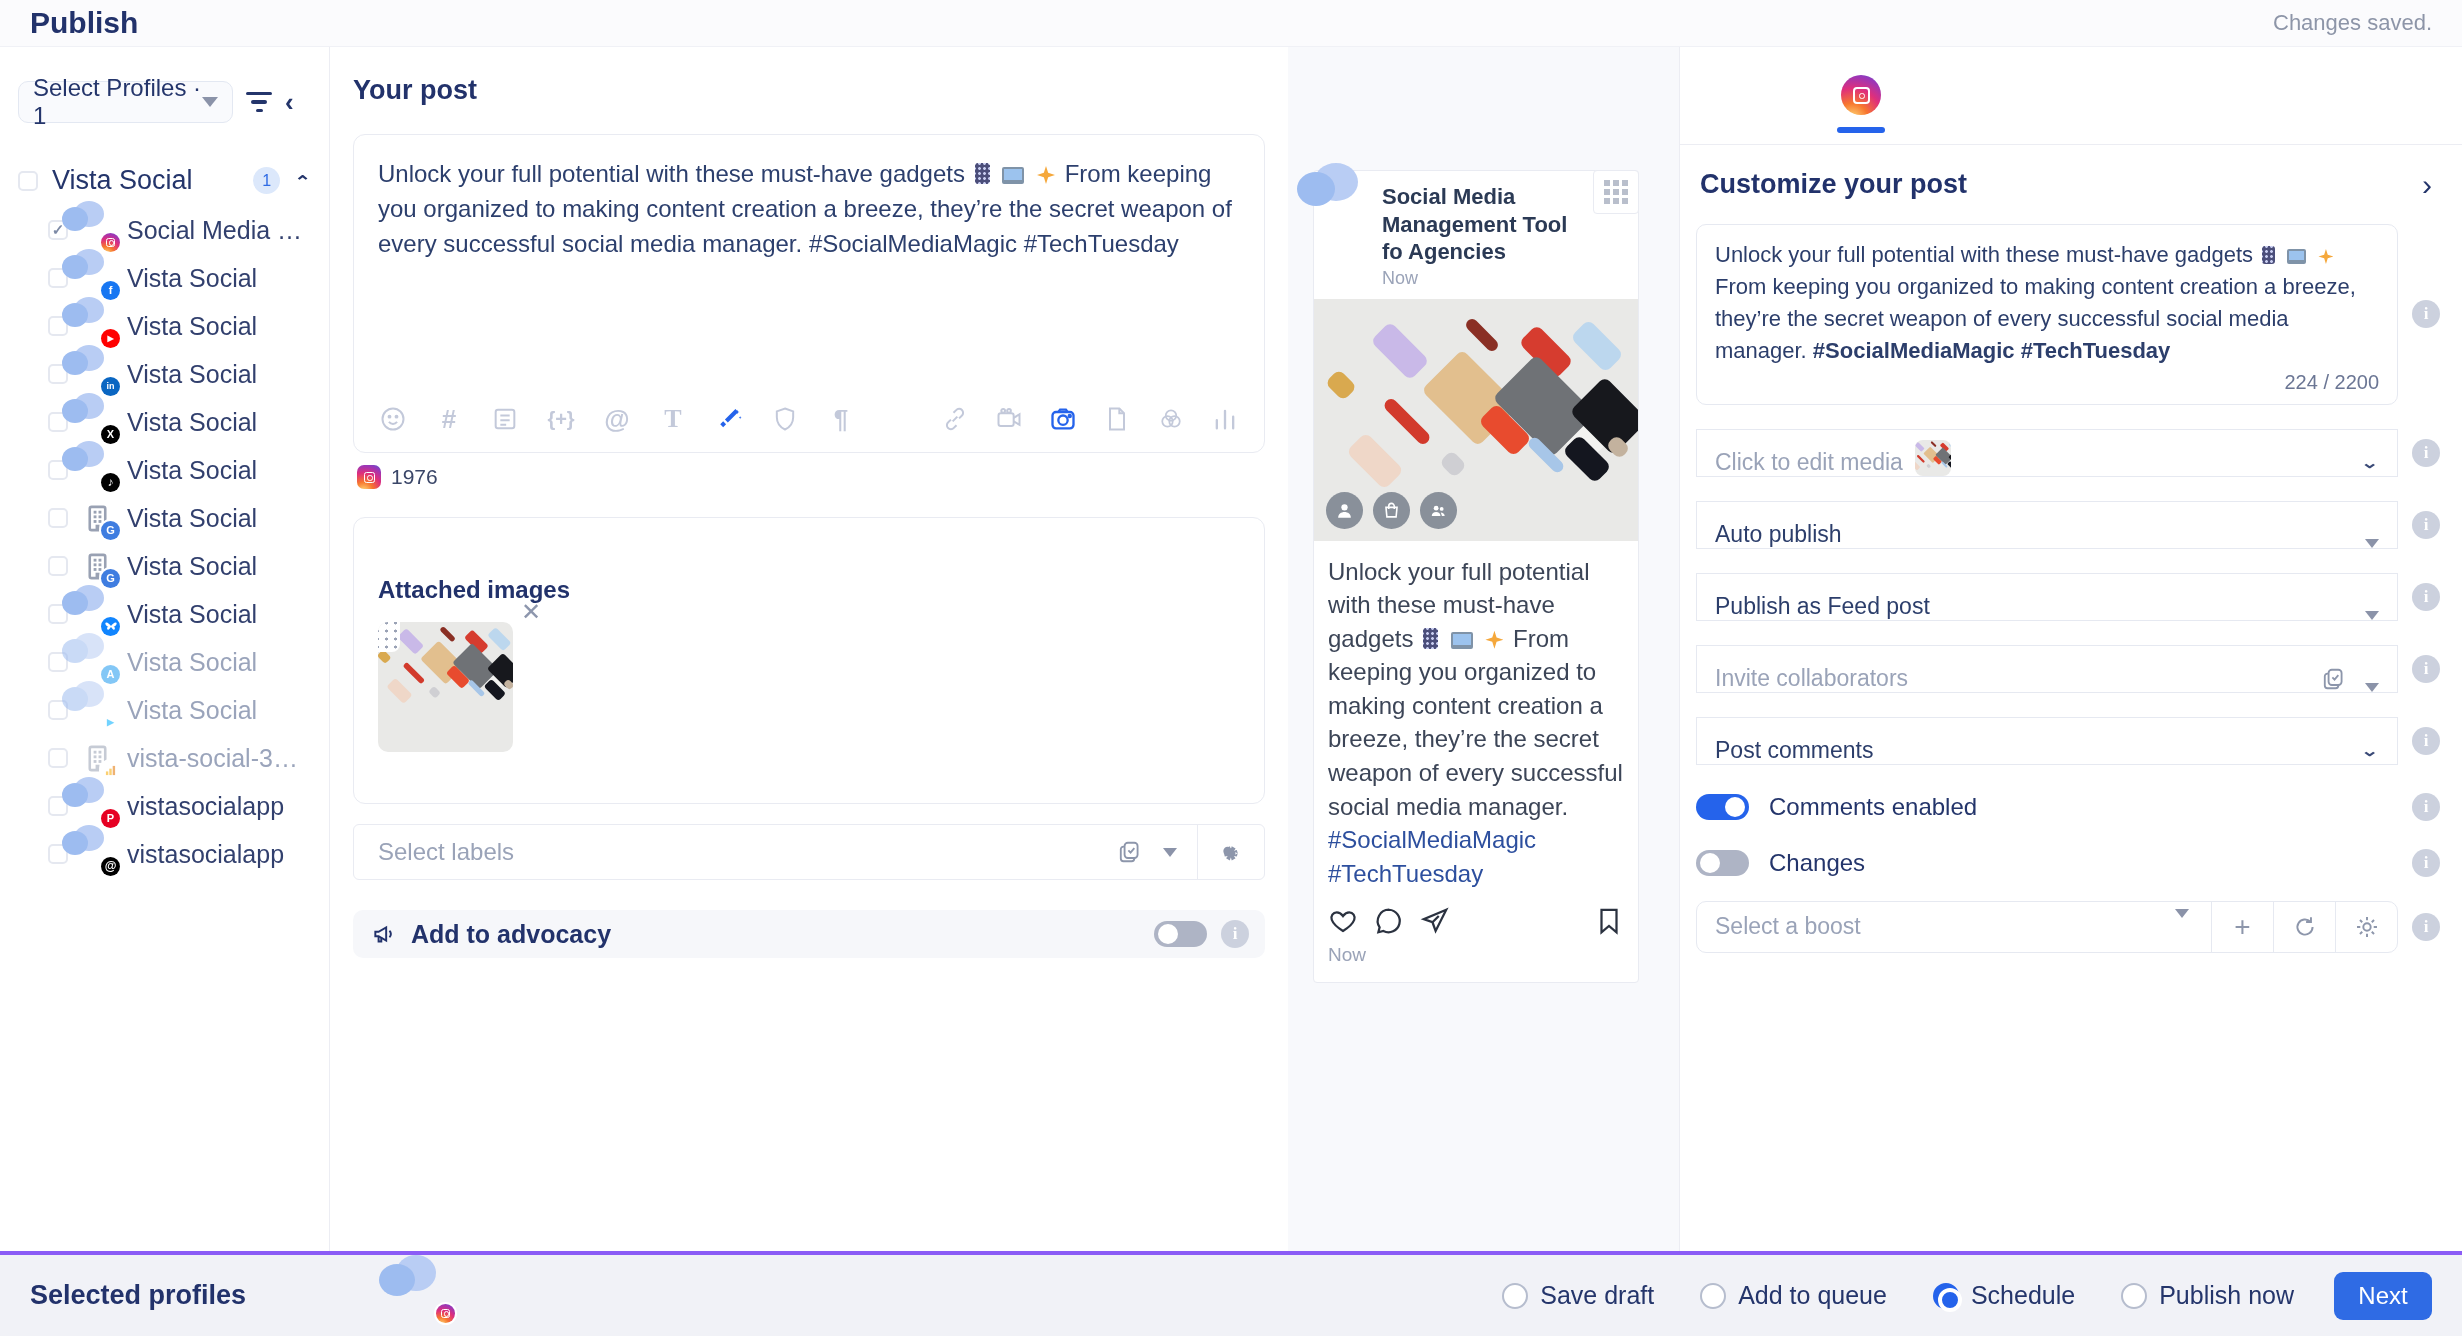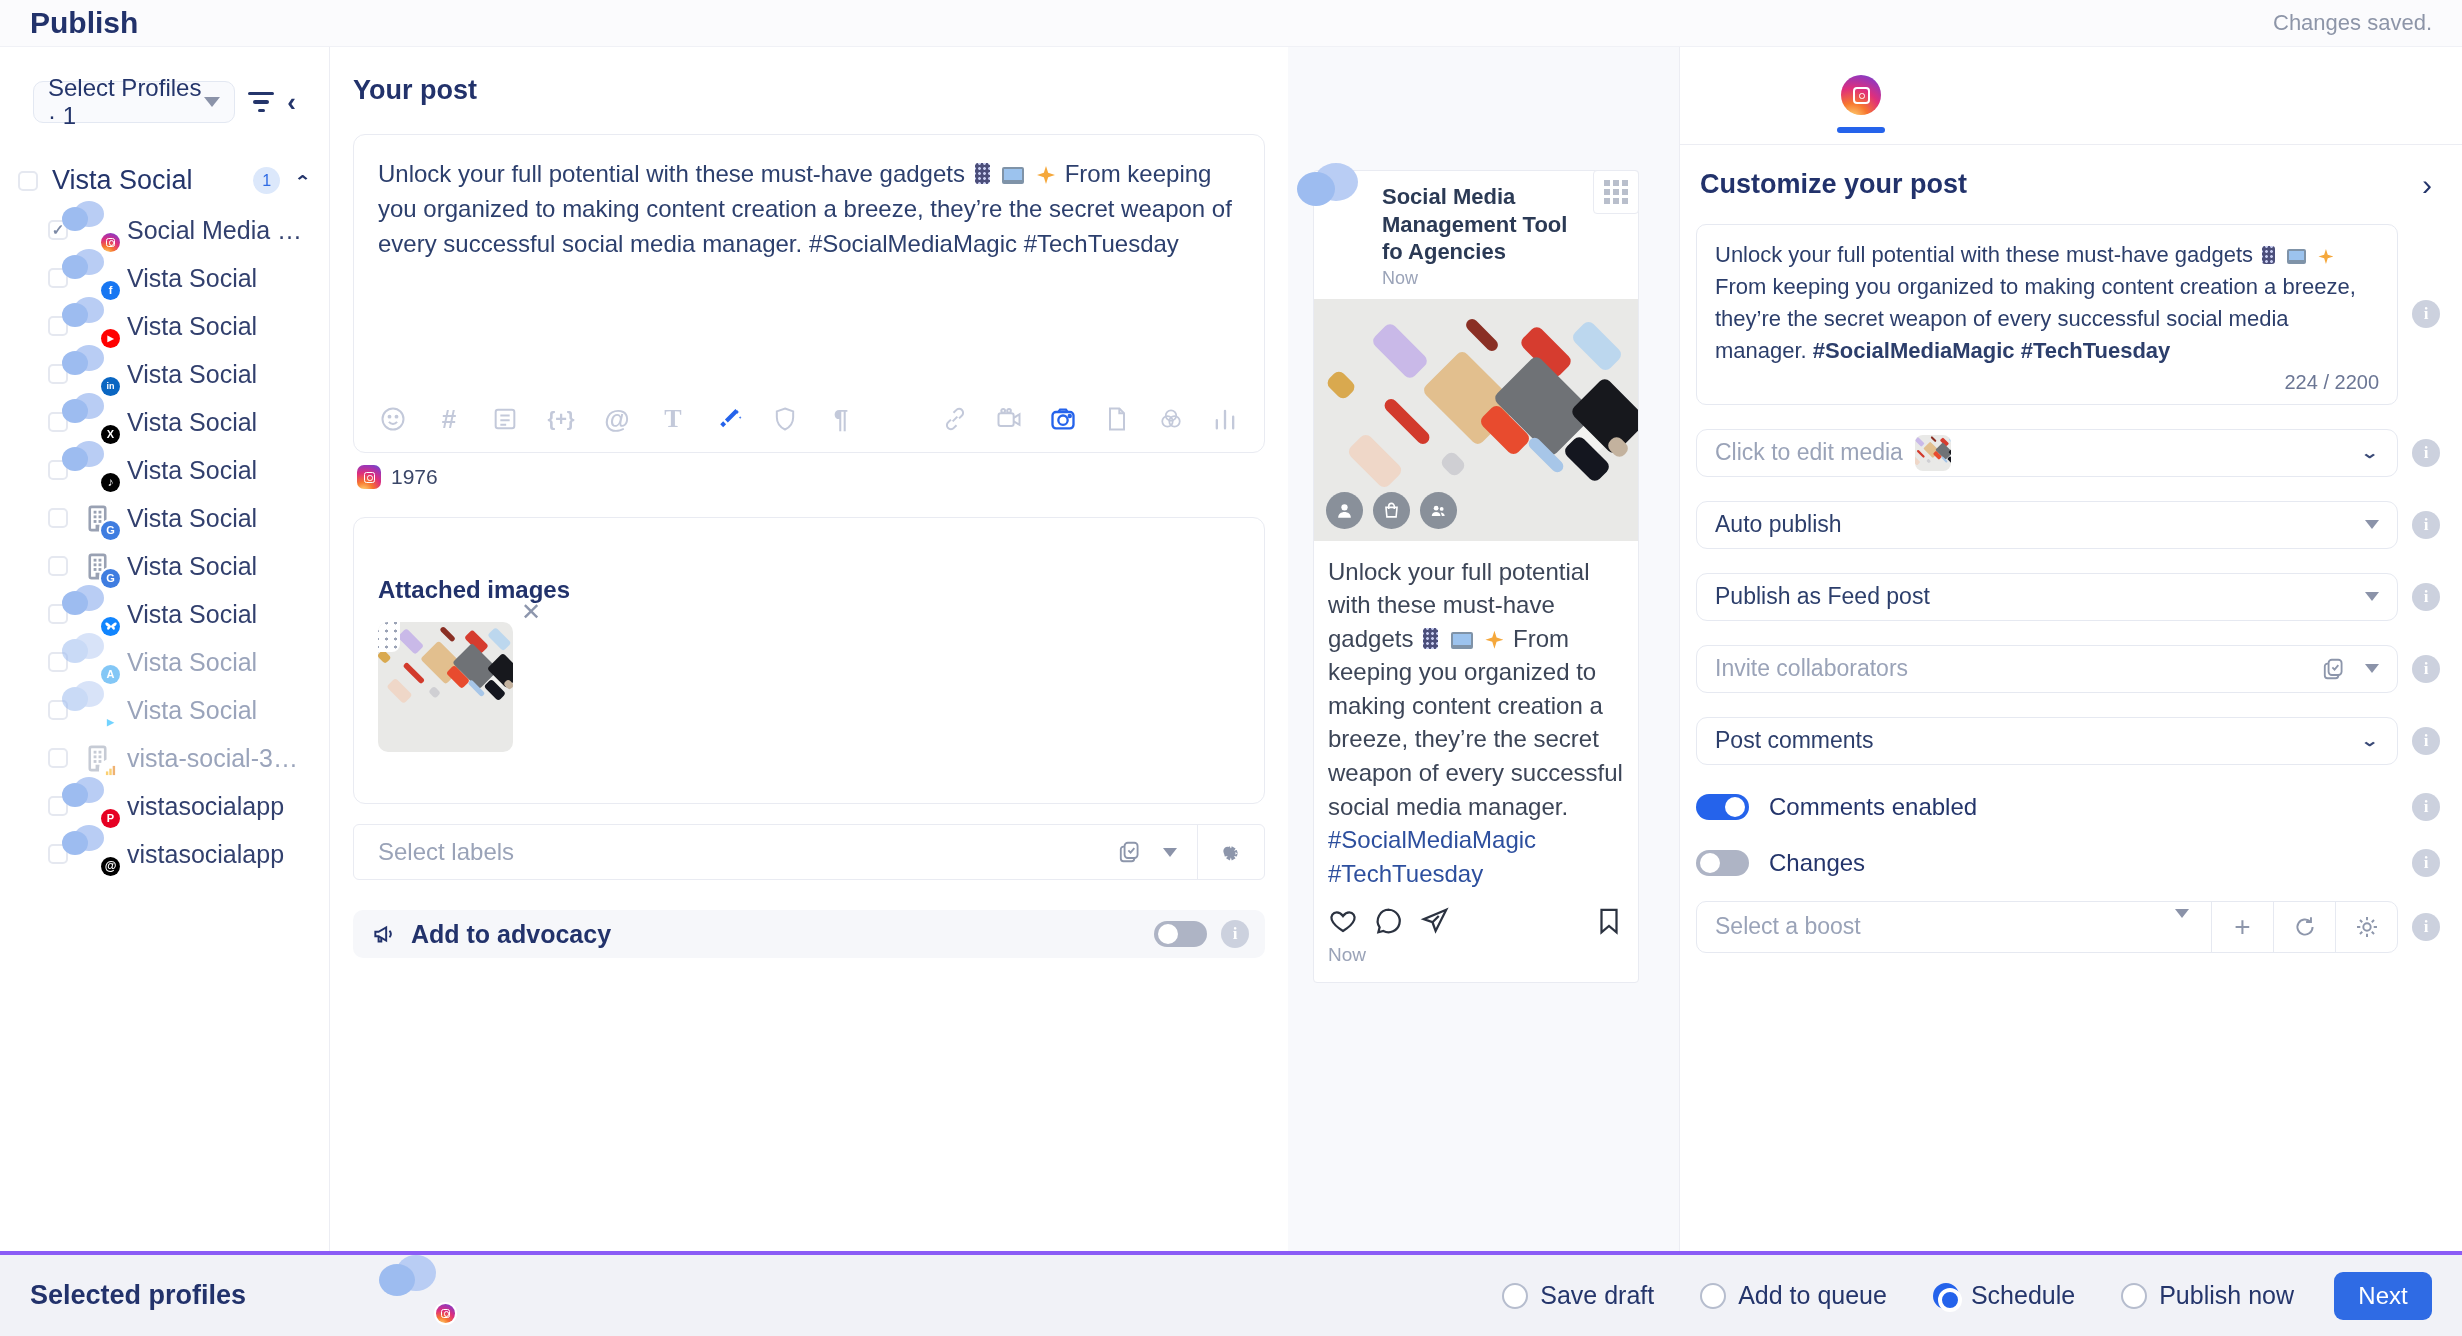--- a/index.html
+++ b/index.html
@@ -14,21 +14,21 @@
   .saved { font-size:22px; color:#8d95a8; }
 
   
   .content { position:absolute; left:0; top:47px; width:2462px; height:1204px; display:flex; }
   .sidebar { width:330px; background:#fff; border-right:1px solid #ecedf3; padding:34px 0 0 0; flex:none; }
   .composer { width:958px; background:#fff; padding:28px 23px 0 23px; flex:none; }
   .previewcol { width:392px; background:#f8f9fc; border-right:1px solid #ecedf3; padding:123px 33px 0 25px; flex:none; }
   .custompanel { flex:1; background:#fff; }
 
   
-  .profiles-ctl { display:flex; align-items:center; gap:13px; padding:0 33px; }
+  .profiles-ctl { display:flex; align-items:center; gap:13px; padding:0 18px; }
   .select-box { width:215px; height:42px; background:#f9fafd; border:1px solid #e3e8f2; border-radius:10px;
                 display:flex; align-items:center; justify-content:space-between; padding:0 14px; cursor:pointer; }
   .select-box .lbl { font-size:24px; color:#24356b; }
   .caret { width:0; height:0; border-left:8px solid transparent; border-right:8px solid transparent; border-top:10px solid #8b93a9; }
   .filter-ic { display:inline-flex; flex-direction:column; gap:5px; align-items:center; cursor:pointer;}
   .filter-ic i { display:block; background:#24356b; height:3.5px; border-radius:2px; }
   .filter-ic i:nth-child(1){width:26px;} .filter-ic i:nth-child(2){width:16px;} .filter-ic i:nth-child(3){width:7px;}
   .chev { font-size:26px; color:#24356b; font-weight:700; cursor:pointer; line-height:1; }
 
   .group-row { display:flex; align-items:center; margin:42px 18px 10px 18px; gap:14px; }
@@ -158,21 +158,21 @@
   .tab-ig .circle { width:40px; height:40px; border-radius:50%;
       background:radial-gradient(circle at 28% 110%, #fdc468 8%, #f7772e 30%, #df2f7b 58%, #9b36b7 82%, #515bd4 100%);
       display:flex; align-items:center; justify-content:center; }
   .tab-ig .circle .ig-cam { width:17px; height:17px; border-width:2.2px; border-radius:4px; }
   .tab-ig .underline { margin-top:12px; width:48px; height:6px; border-radius:3px; background:#2563eb; }
 
   .custom-body { padding:24px 22px 0 16px; }
   .custom-head { display:flex; align-items:center; justify-content:space-between; padding:0 8px 0 4px; }
   .custom-head .chev { font-weight:400; font-size:30px; color:#24356b; }
   .c-row { display:flex; align-items:center; gap:14px; margin-top:24px; }
-  .c-box { flex:1; border:1px solid #e6e9f1; border-radius:11px; min-height:48px; display:flex; align-items:center; padding:0 18px; }
+  .c-box { flex:1; border:1px solid #e6e9f1; border-radius:0; min-height:48px; display:flex; align-items:flex-end; padding:0 18px; }
   .c-box .lbl { font-size:23px; color:#2c3e6b; flex:1; }
   .c-box .lbl.ph { color:#9aa3b8; }
   .chev-dn { font-size:22px; color:#3a4a77; transform:scaleY(.7); font-weight:700; cursor:pointer;}
   .cap-box { flex:1; border:1px solid #e6e9f1; border-radius:10px; padding:14px 18px 10px 18px; }
   .cap-text { font-size:22px; line-height:1.45; color:#2c3e6b; }
   .cap-text .tag { font-weight:700; }
   .cap-counter { text-align:right; font-size:20px; color:#6b7694; margin-top:4px; }
   .media-mini { width:36px; height:36px; border-radius:8px; overflow:hidden; background:#e9e9e7; position:relative; margin-left:12px; flex:none;}
   .media-mini .mosaic-canvas { transform:scale(.17); transform-origin:0 0; position:absolute; left:-10px; top:-2px;}
   .t-row { display:flex; align-items:center; gap:20px; margin-top:28px; }

